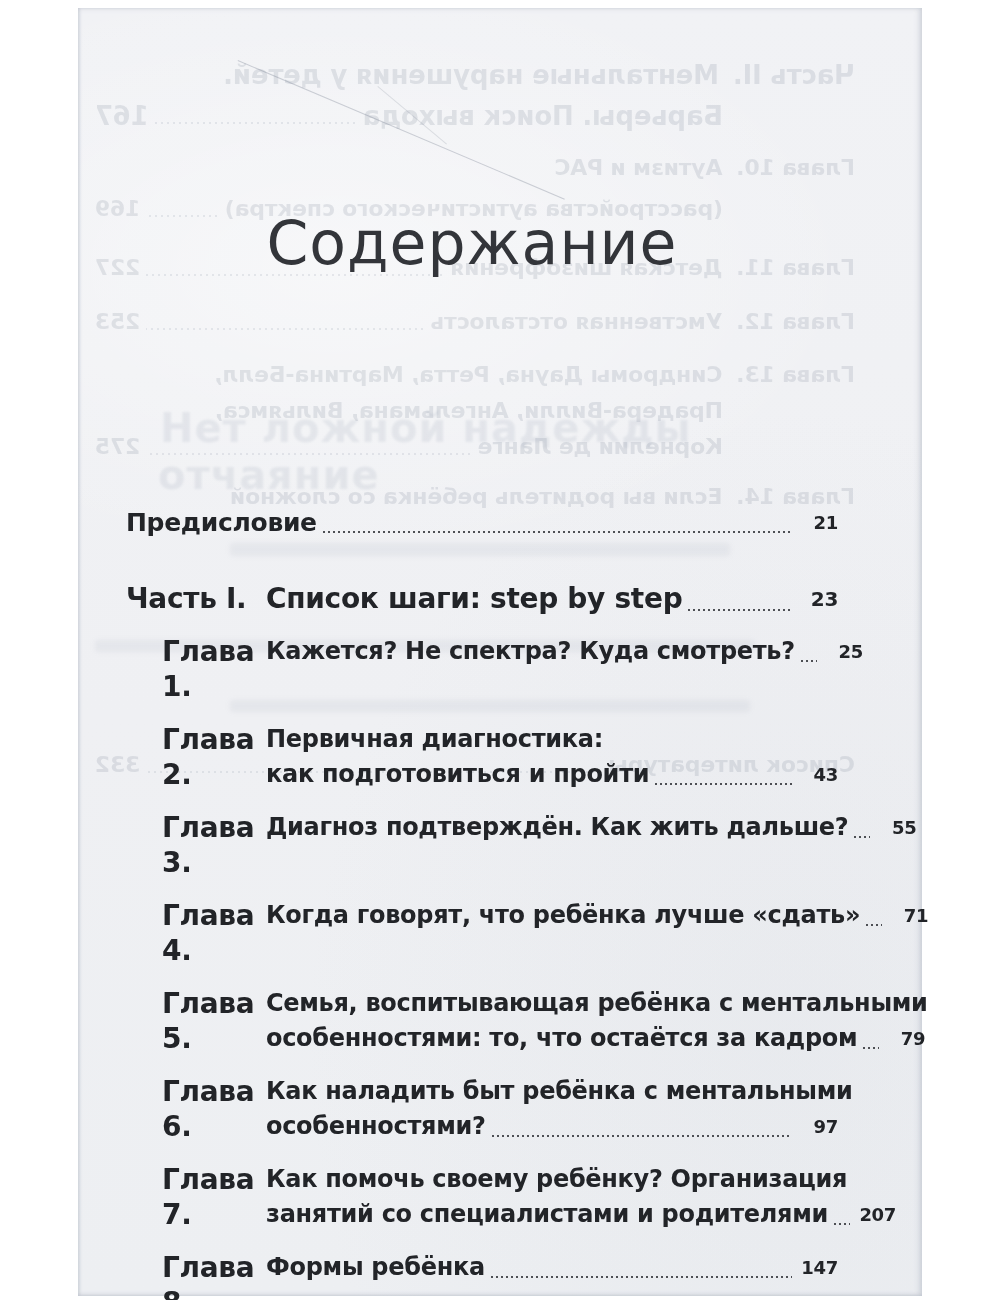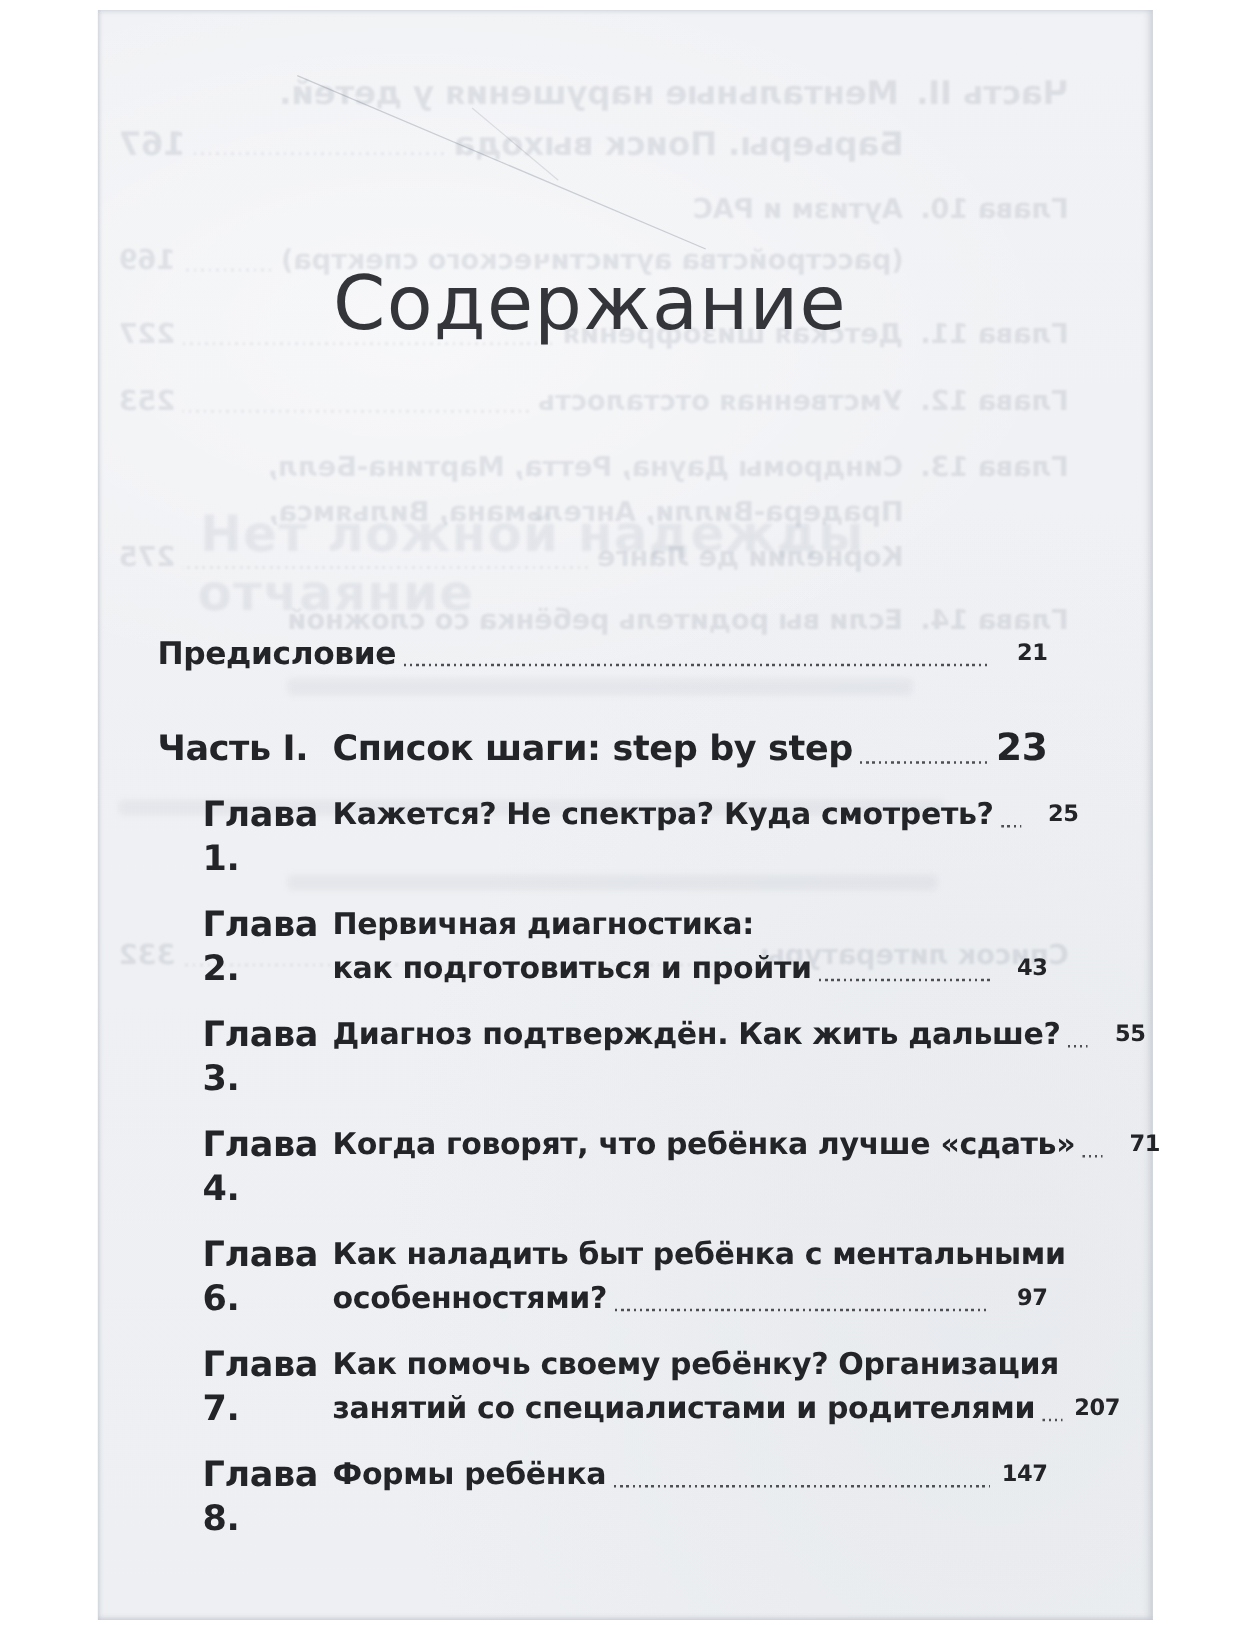--- a/index.html
+++ b/index.html
@@ -86,21 +86,21 @@
     background-image:repeating-linear-gradient(to right,#4d4f54 0 2px,transparent 2px 5px);
   }
   .toc-page{flex:0 0 auto;font-weight:bold;font-size:18px;min-width:42px;text-align:right;}
   
   .toc-entry.preface{margin-bottom:40px;}
   .toc-entry.preface .toc-line{font-size:25px;}
   
   .toc-entry.part{margin-bottom:16px;margin-top:12px;}
   .toc-entry.part .toc-label,
   .toc-entry.part .toc-line{font-size:28px;line-height:38px;}
-  .toc-entry.part .toc-page{font-size:30px;}
+  .toc-entry.part .toc-page{font-size:20px;}
   
   .toc-entry.chapter .toc-label{padding-left:36px;}
 </style>
 </head>
 <body>
 
 <div class="scan-page">
   <div class="crease c1"></div>
   <div class="crease c2"></div>
 </div>
@@ -244,20 +244,33 @@
     <div class="toc-label">Глава 4.</div>
     <div class="toc-body">
         <div class="toc-line">
           <span class="toc-text">Когда говорят, что ребёнка лучше «сдать»</span>
           <span class="leader"></span>
           <span class="toc-page">71</span>
         </div>
       </div>
   </div>
 
+  <div class="toc-entry chapter">
+    <div class="toc-label">Глава 5.</div>
+    <div class="toc-body">
+        <div class="toc-line">
+          <span class="toc-text">Семья, воспитывающая ребёнка с ментальными</span>
+        </div>
+        <div class="toc-line">
+          <span class="toc-text">особенностями: то, что остаётся за кадром</span>
+          <span class="leader"></span>
+          <span class="toc-page">79</span>
+        </div>
+      </div>
+  </div>
 
   <div class="toc-entry chapter">
     <div class="toc-label">Глава 6.</div>
     <div class="toc-body">
         <div class="toc-line">
           <span class="toc-text">Как наладить быт ребёнка с ментальными</span>
         </div>
         <div class="toc-line">
           <span class="toc-text">особенностями?</span>
           <span class="leader"></span>

